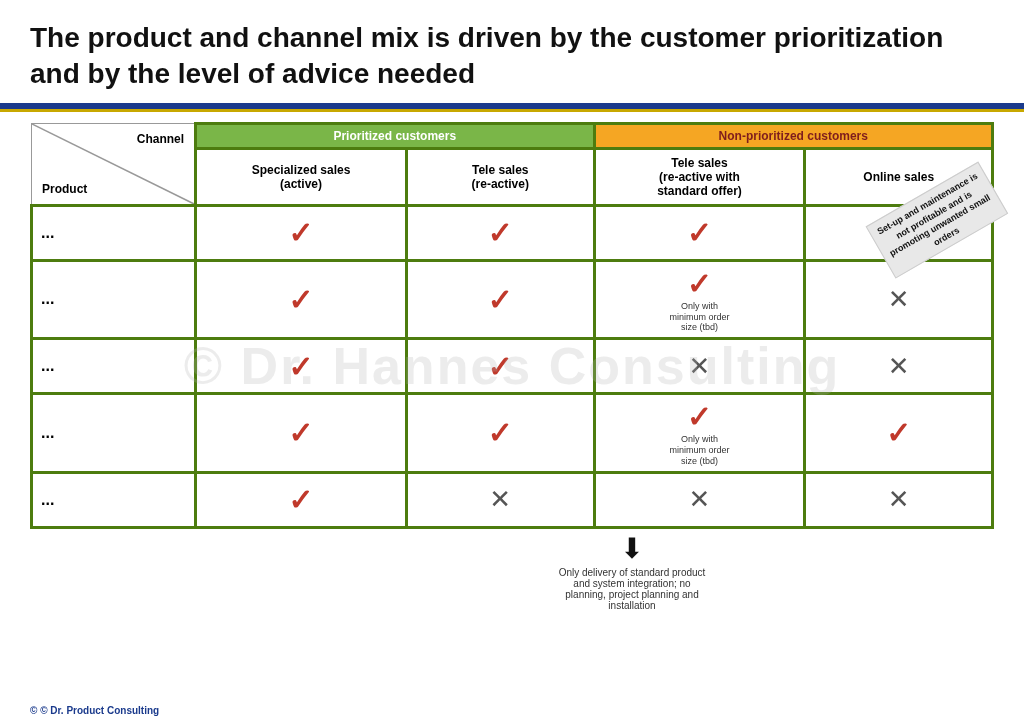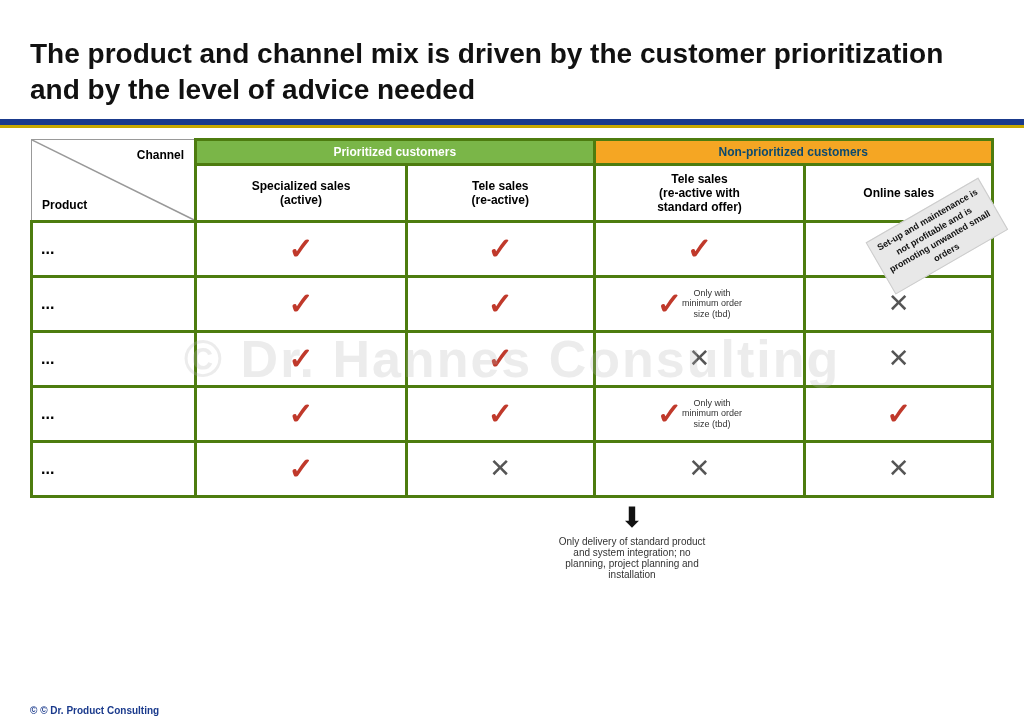--- a/index.html
+++ b/index.html
@@ -15,21 +15,21 @@
     .slide {
       width: 1024px;
       height: 724px;
       background: #fff;
       position: relative;
       padding: 0;
     }
 
     .header {
       background: #fff;
-      padding: 36px 30px 10px 30px;
+      padding: 20px 30px 10px 30px;
     }
 
     .header h1 {
       font-size: 28px;
       font-weight: bold;
       color: #111;
       line-height: 1.3;
     }
 
     .blue-bar {
@@ -119,21 +119,21 @@
 
     .green-header {
       background: #7ab648;
       color: #fff;
       font-weight: bold;
       font-size: 12px;
     }
 
     .orange-header {
       background: #f5a623;
-      color: #0c4a6e;
+      color: #7f1d1d;
       font-weight: bold;
       font-size: 12px;
     }
 
     .col-header {
       font-weight: bold;
       font-size: 12px;
       vertical-align: middle;
       padding: 6px 4px;
       text-align: center;
@@ -227,21 +227,21 @@
     }
 
     .gray-cross::before {
       content: '✕';
       color: #555;
       font-size: 26px;
     }
 
     .cell-with-note {
       display: flex;
-      flex-direction: row;
+      flex-direction: column;
       align-items: center;
       justify-content: center;
     }
   </style>
 </head>
 <body>
 
 <div class="slide">
 
   <div class="header">

